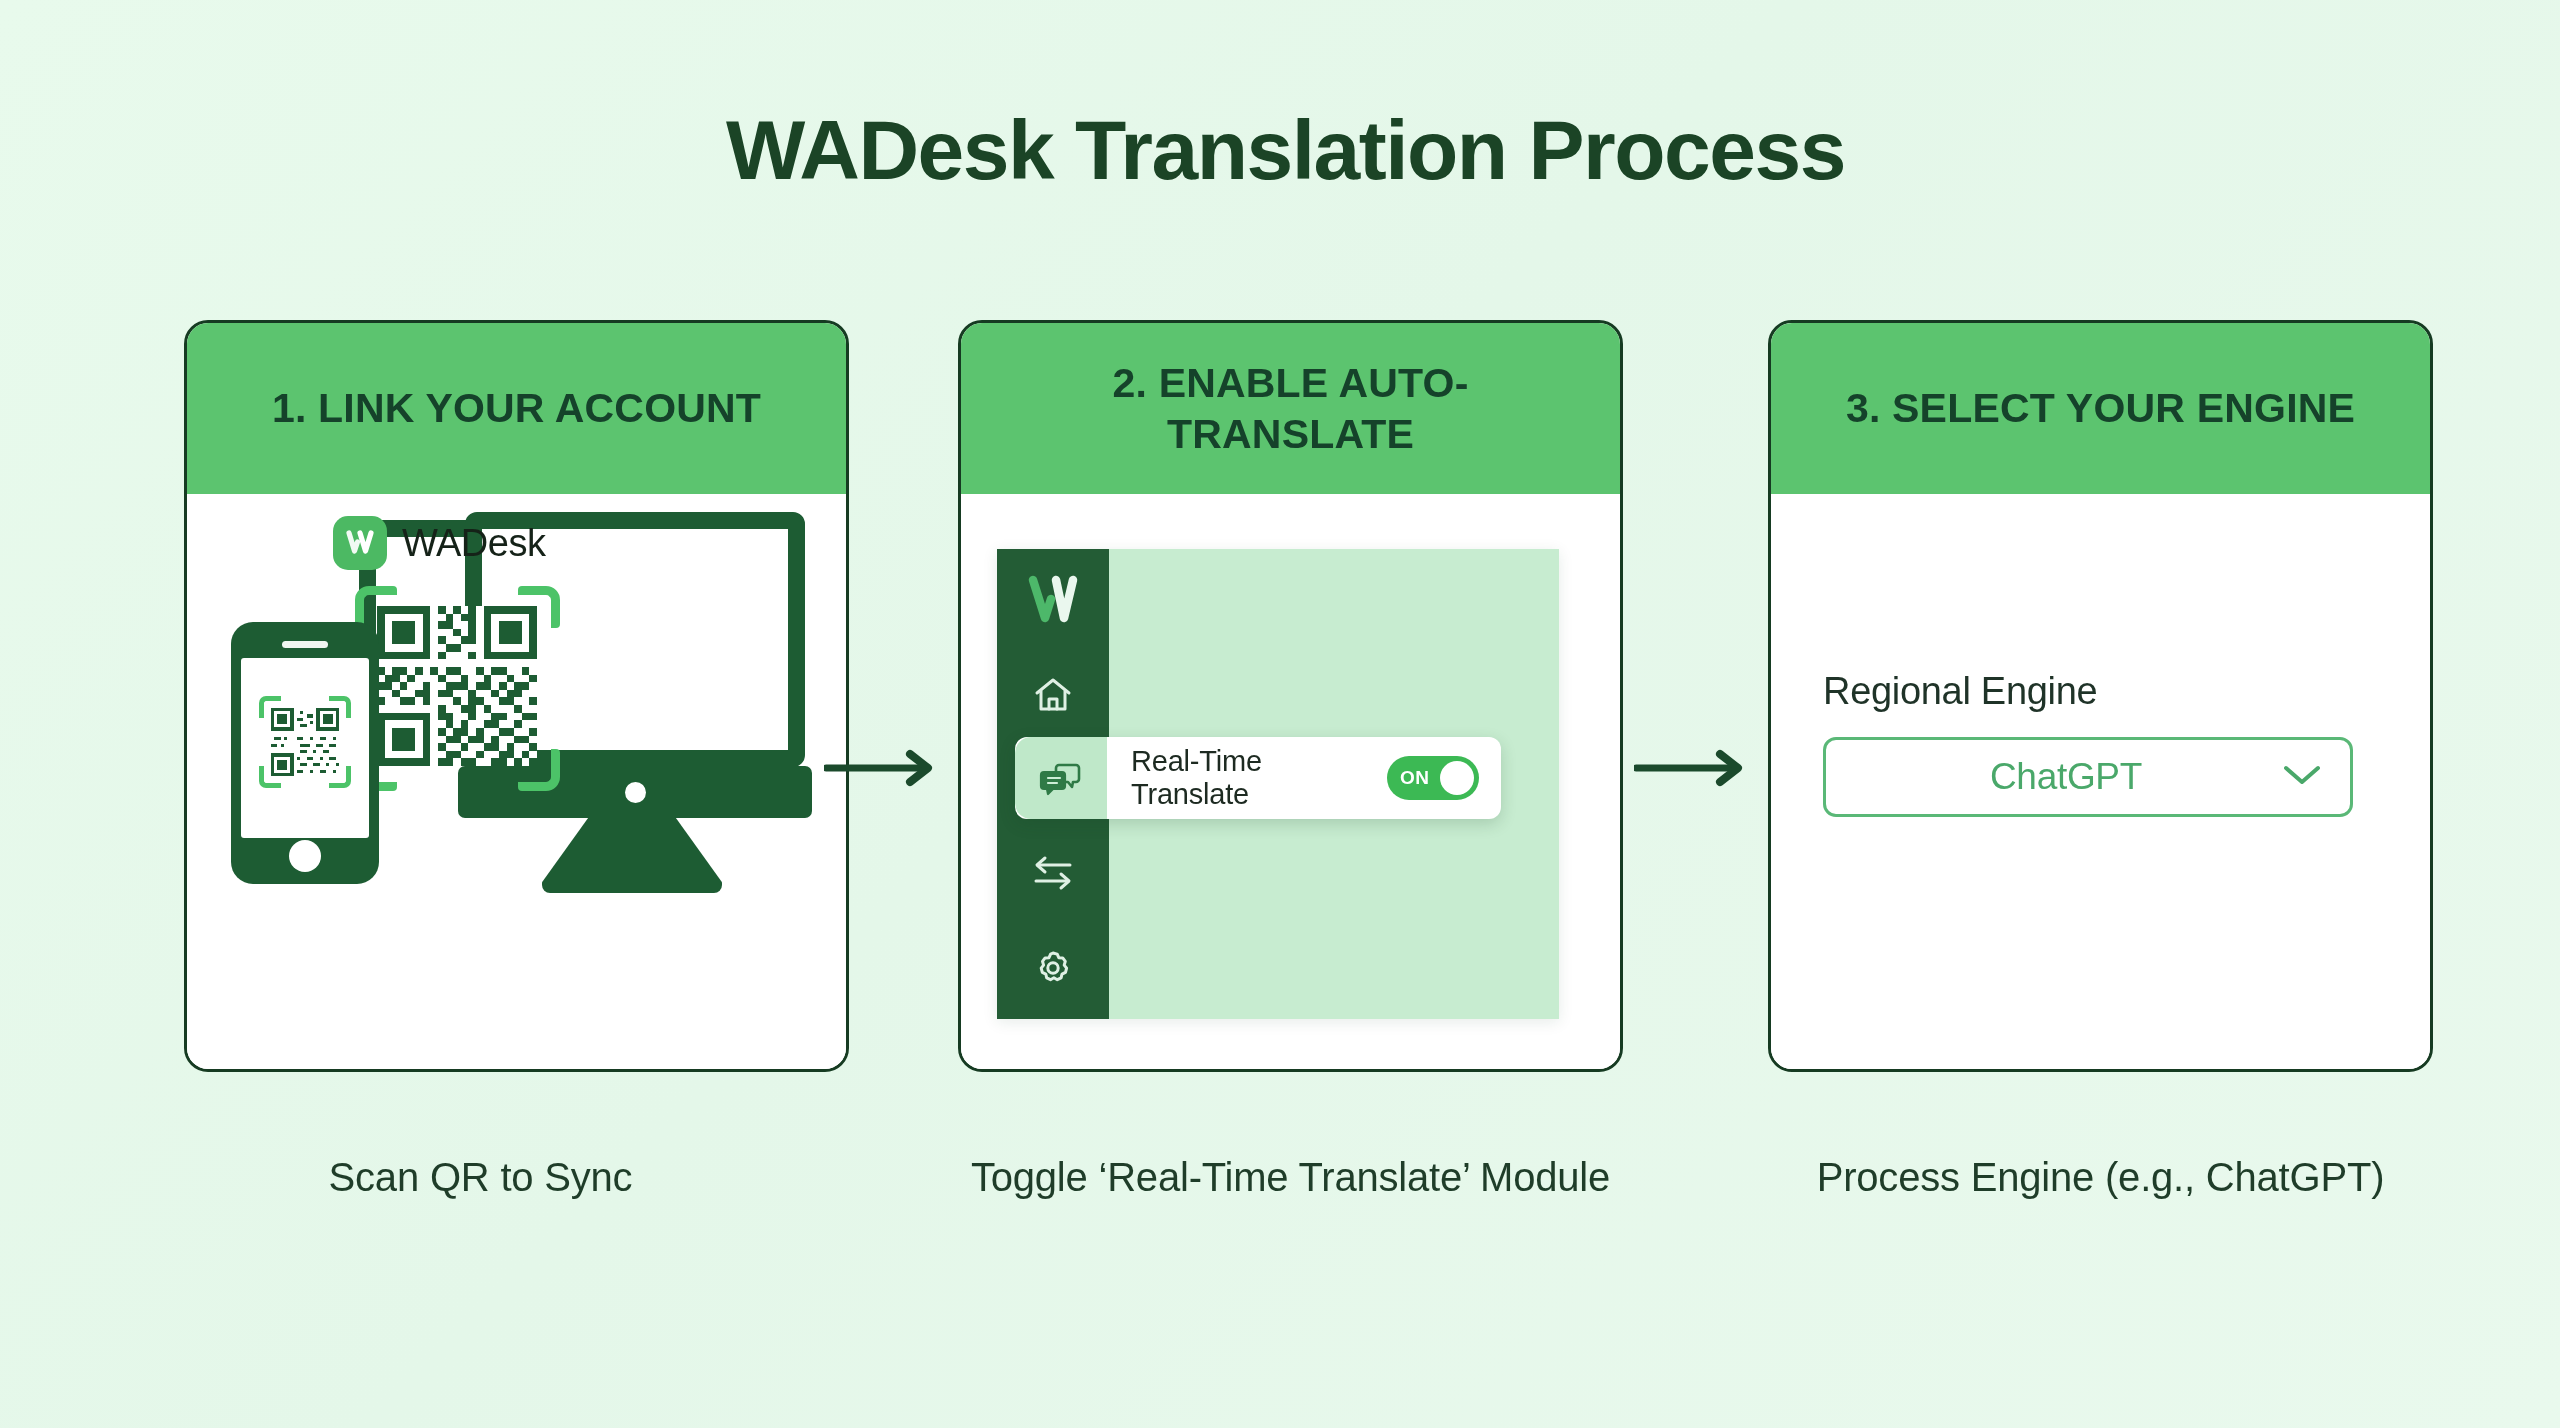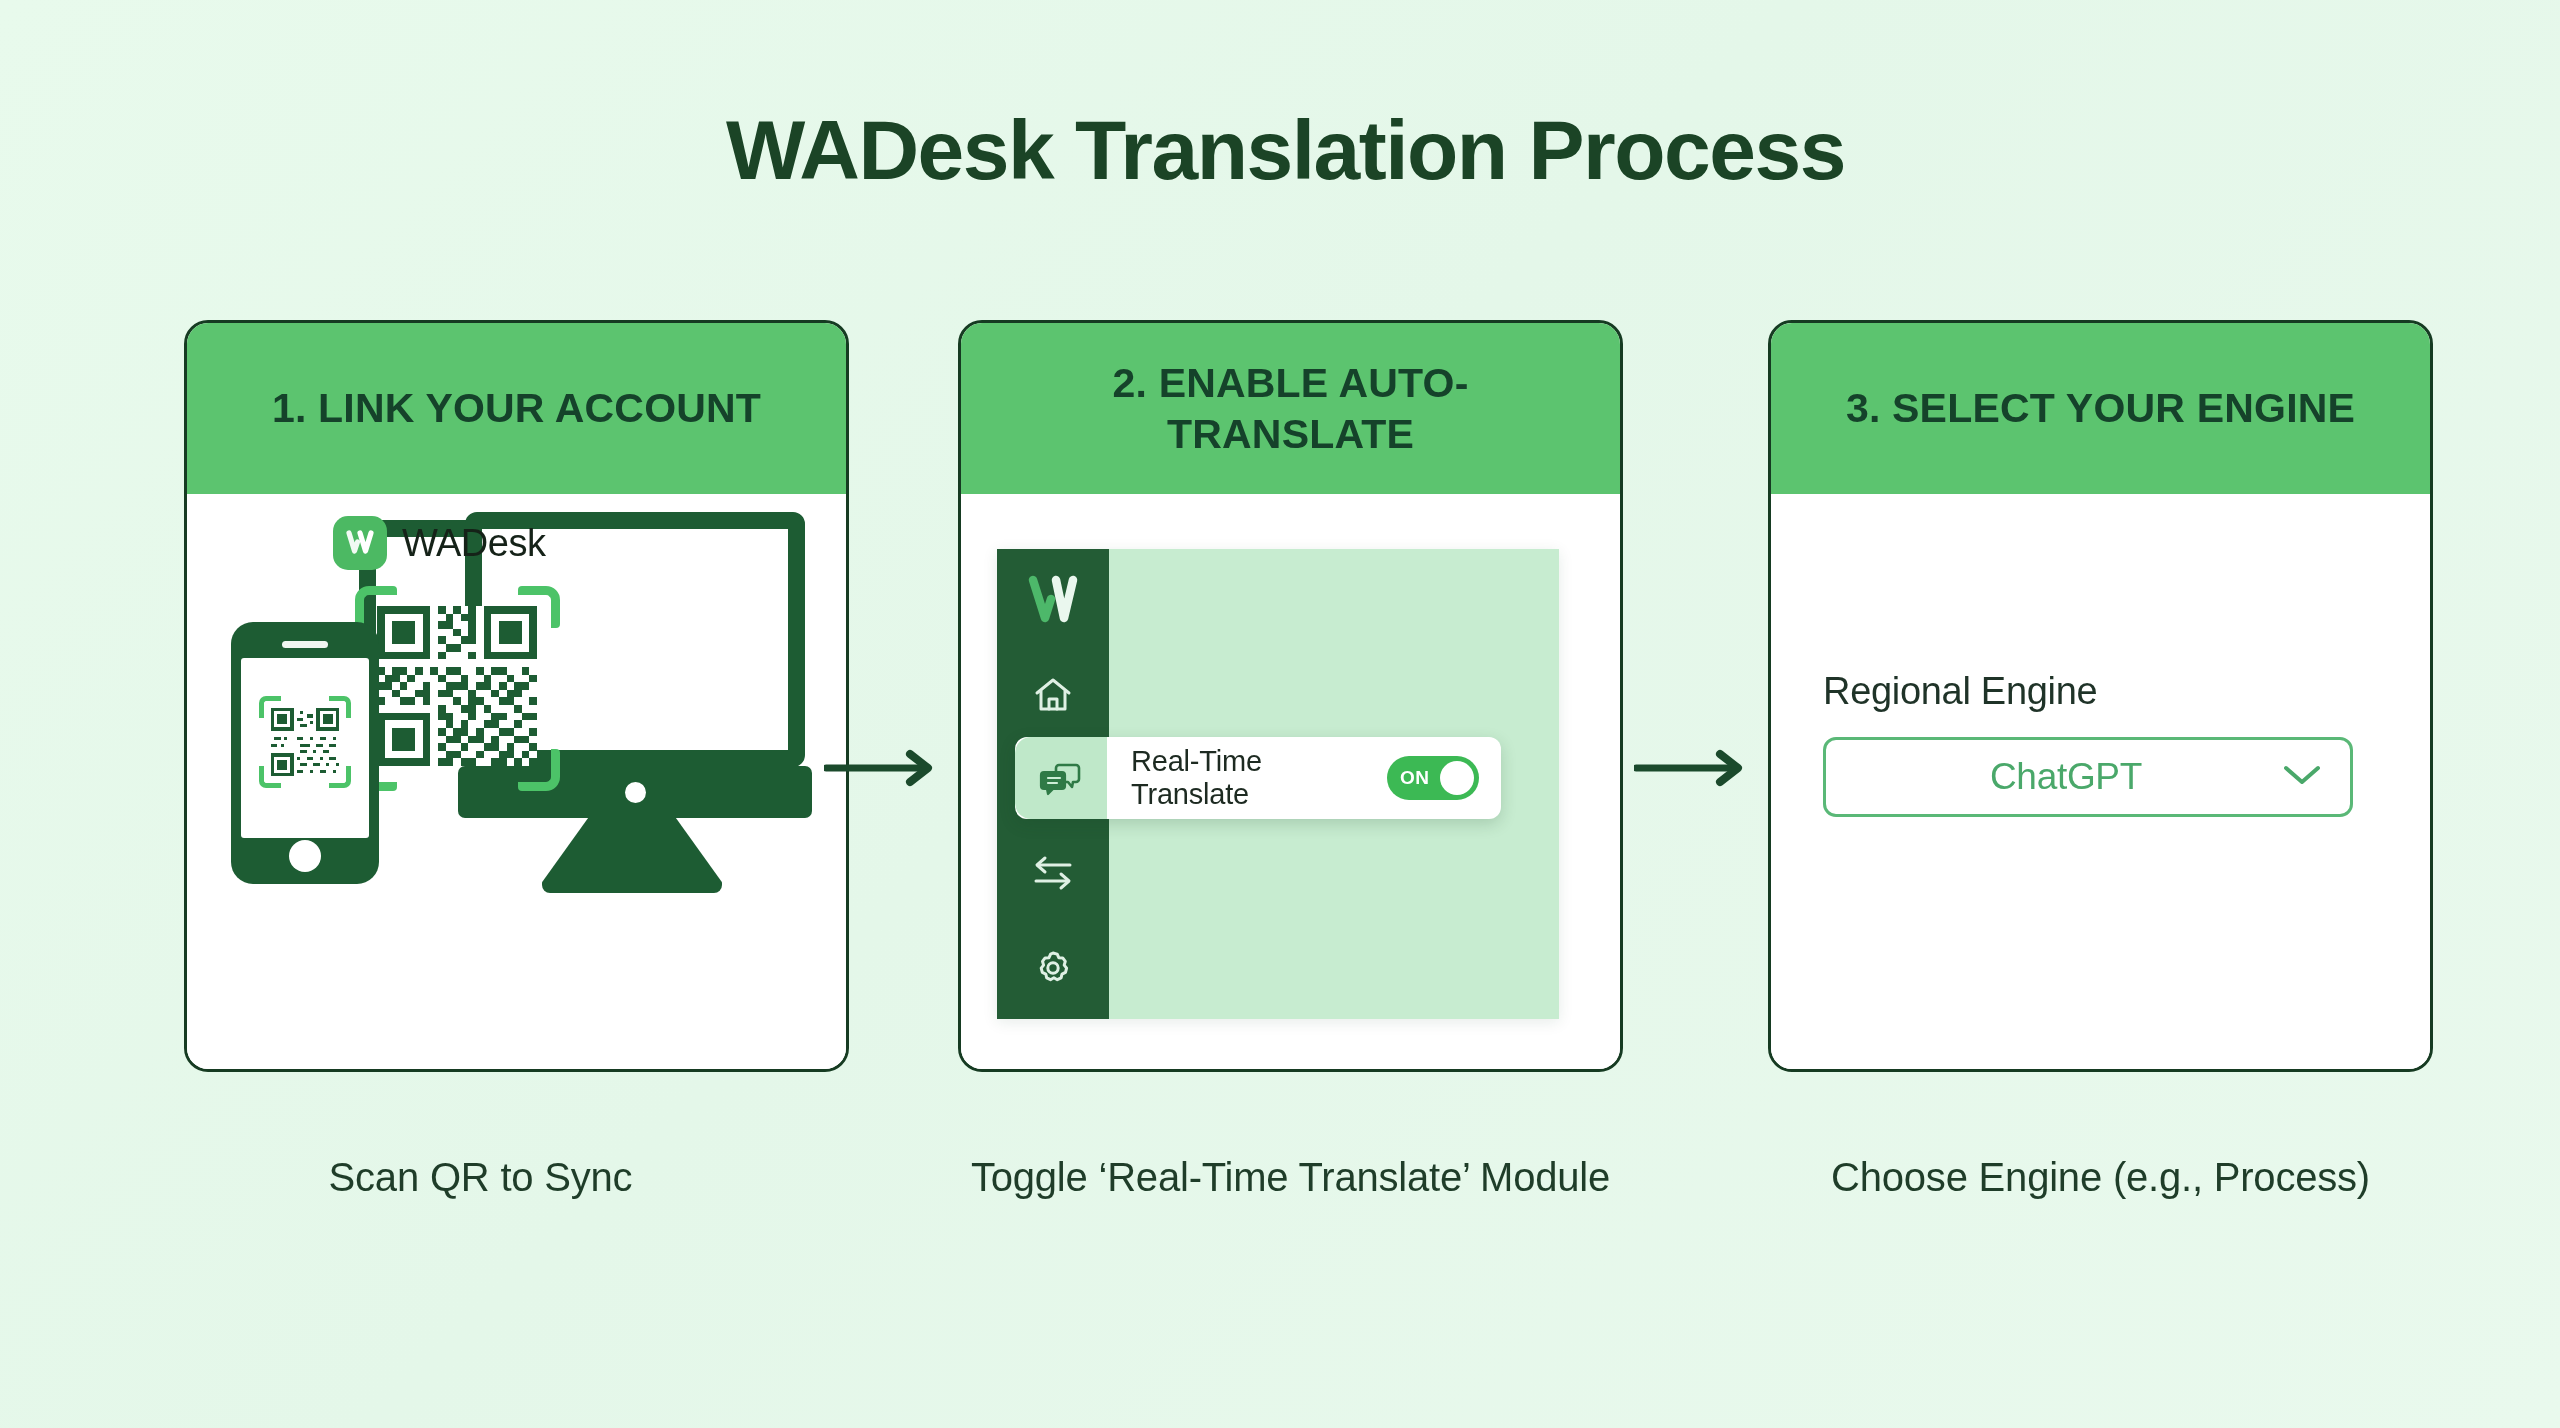--- a/index.html
+++ b/index.html
@@ -587,15 +587,15 @@
               <path d="M6 6 L22 20 L38 6" stroke="#4aa86a" stroke-width="4" fill="none" stroke-linecap="round" stroke-linejoin="round"></path>
             </svg>
           </span>
         </div>
       </div>
     </div>
   </div>
 
   <div class="caption" id="caption-1">Scan QR to Sync</div>
   <div class="caption" id="caption-2">Toggle ‘Real-Time Translate’ Module</div>
-  <div class="caption" id="caption-3">Choose Engine (e.g., Process)</div>
+  <div class="caption" id="caption-3">Process Engine (e.g., ChatGPT)</div>
 
 </div>
 
 </body></html>

